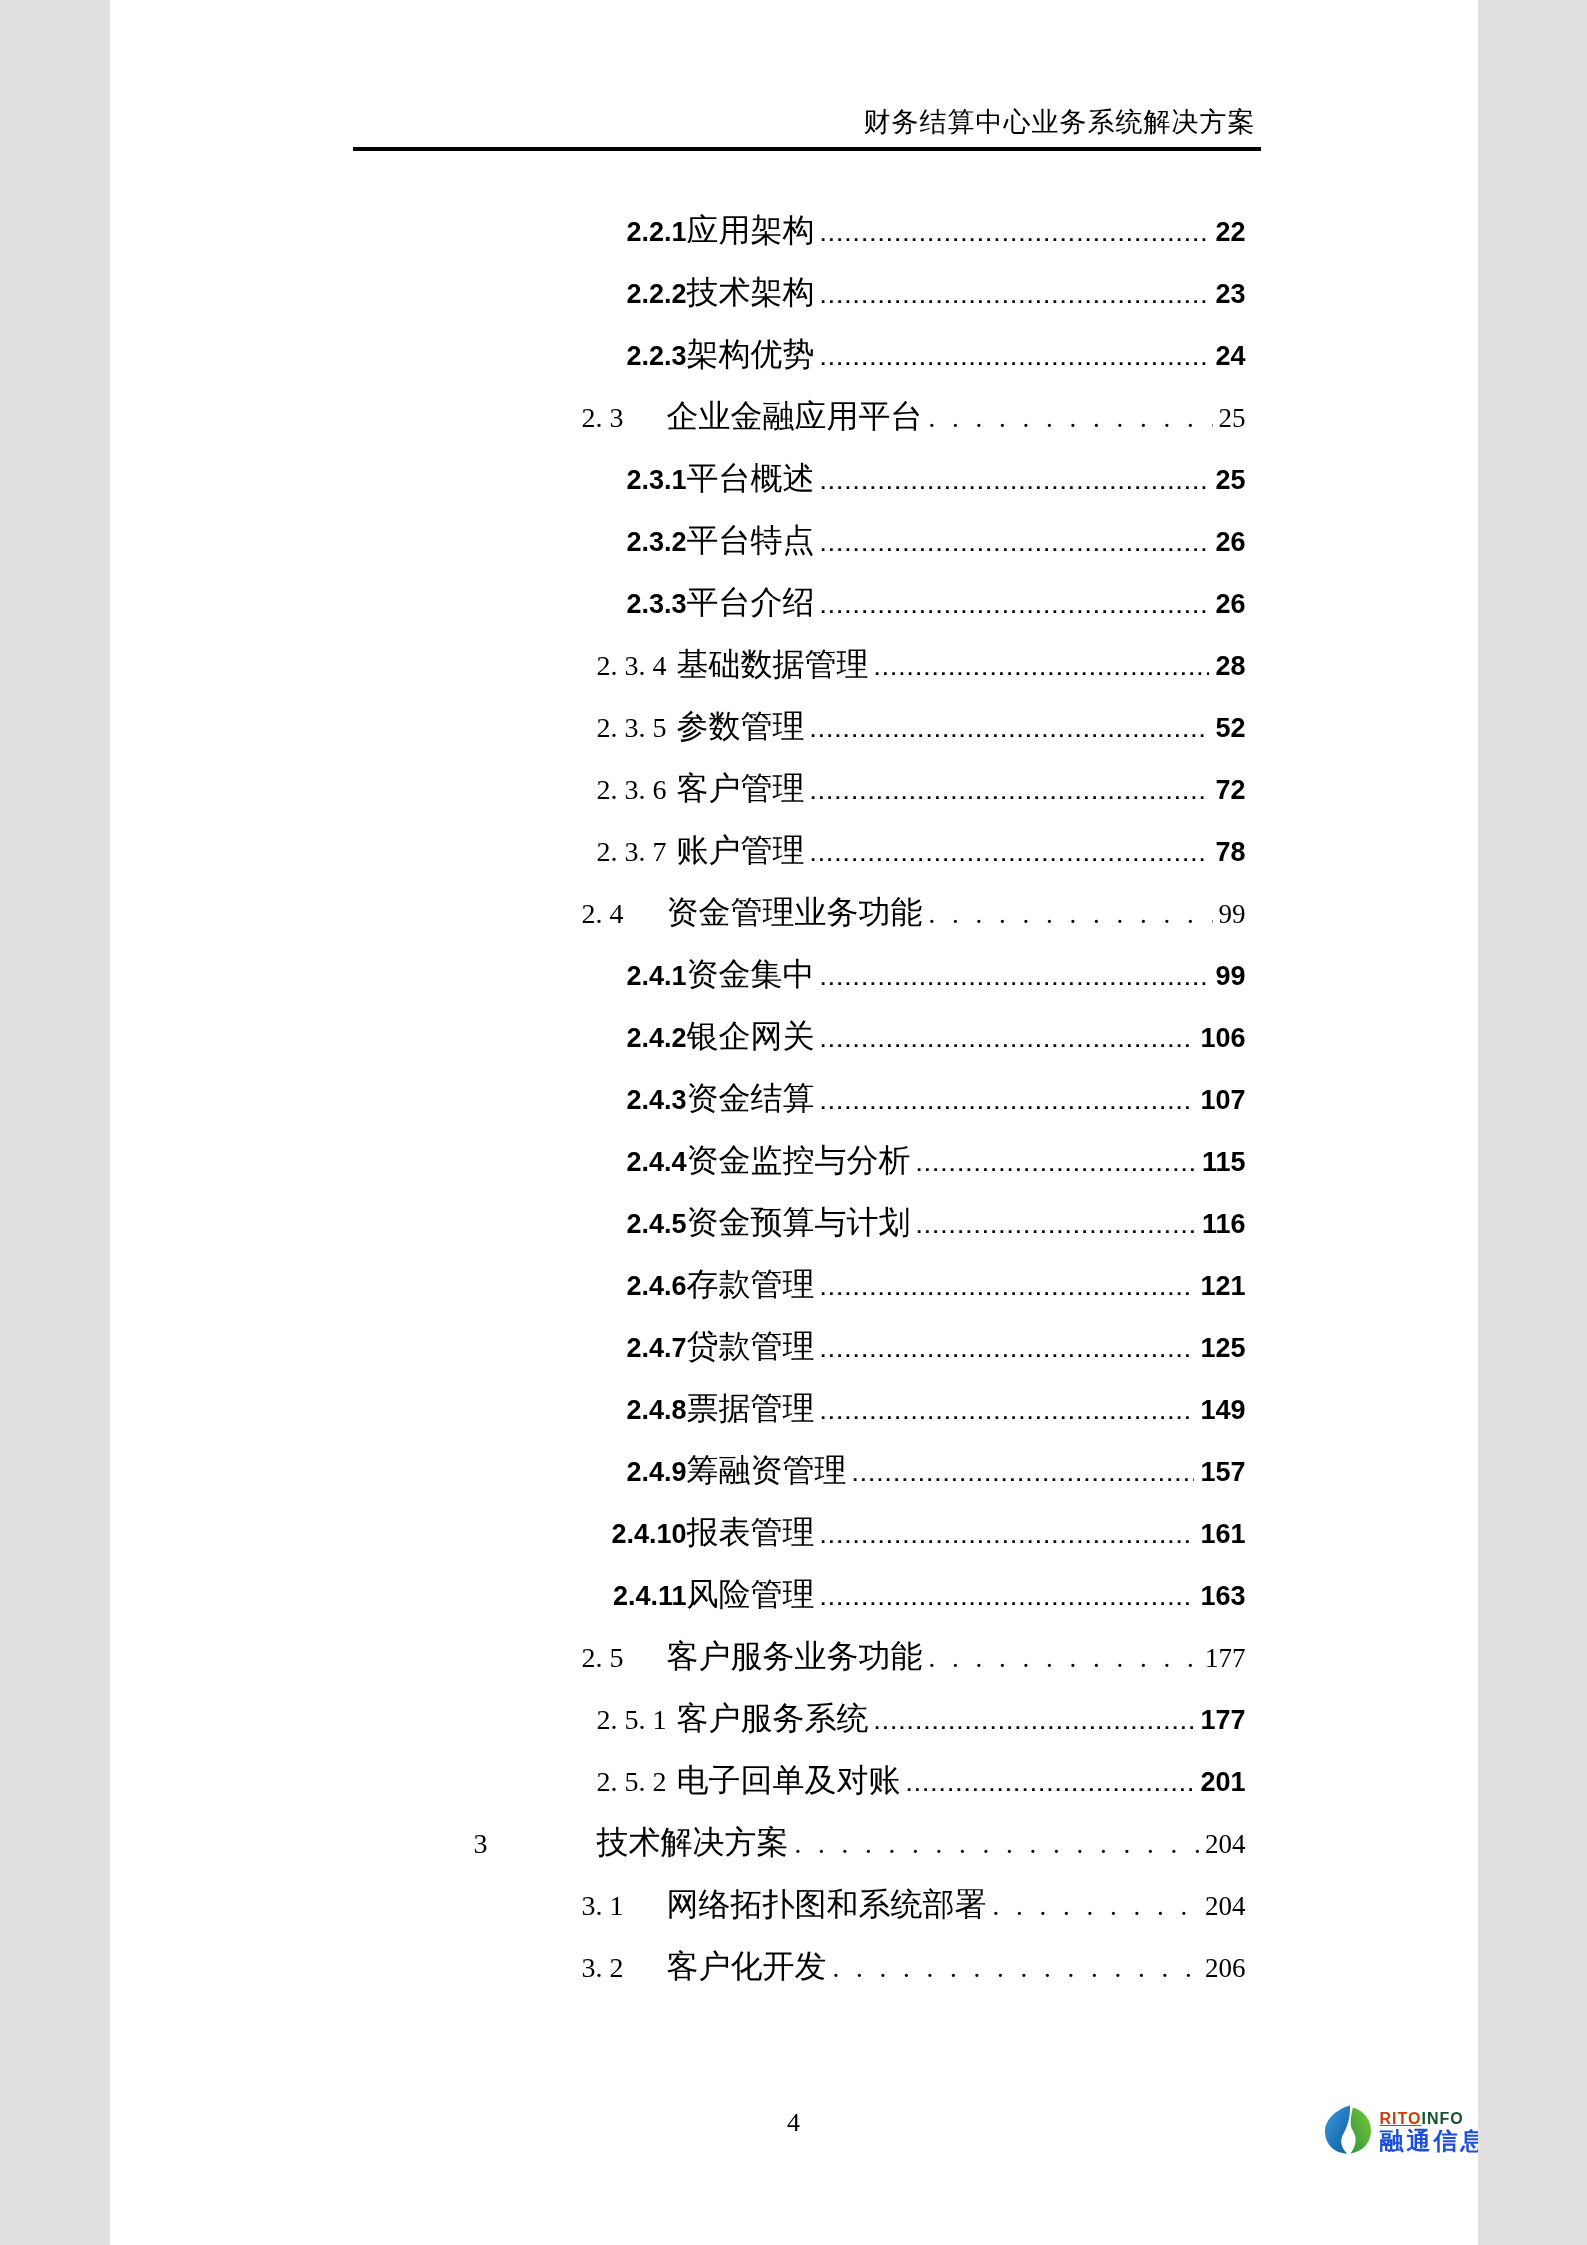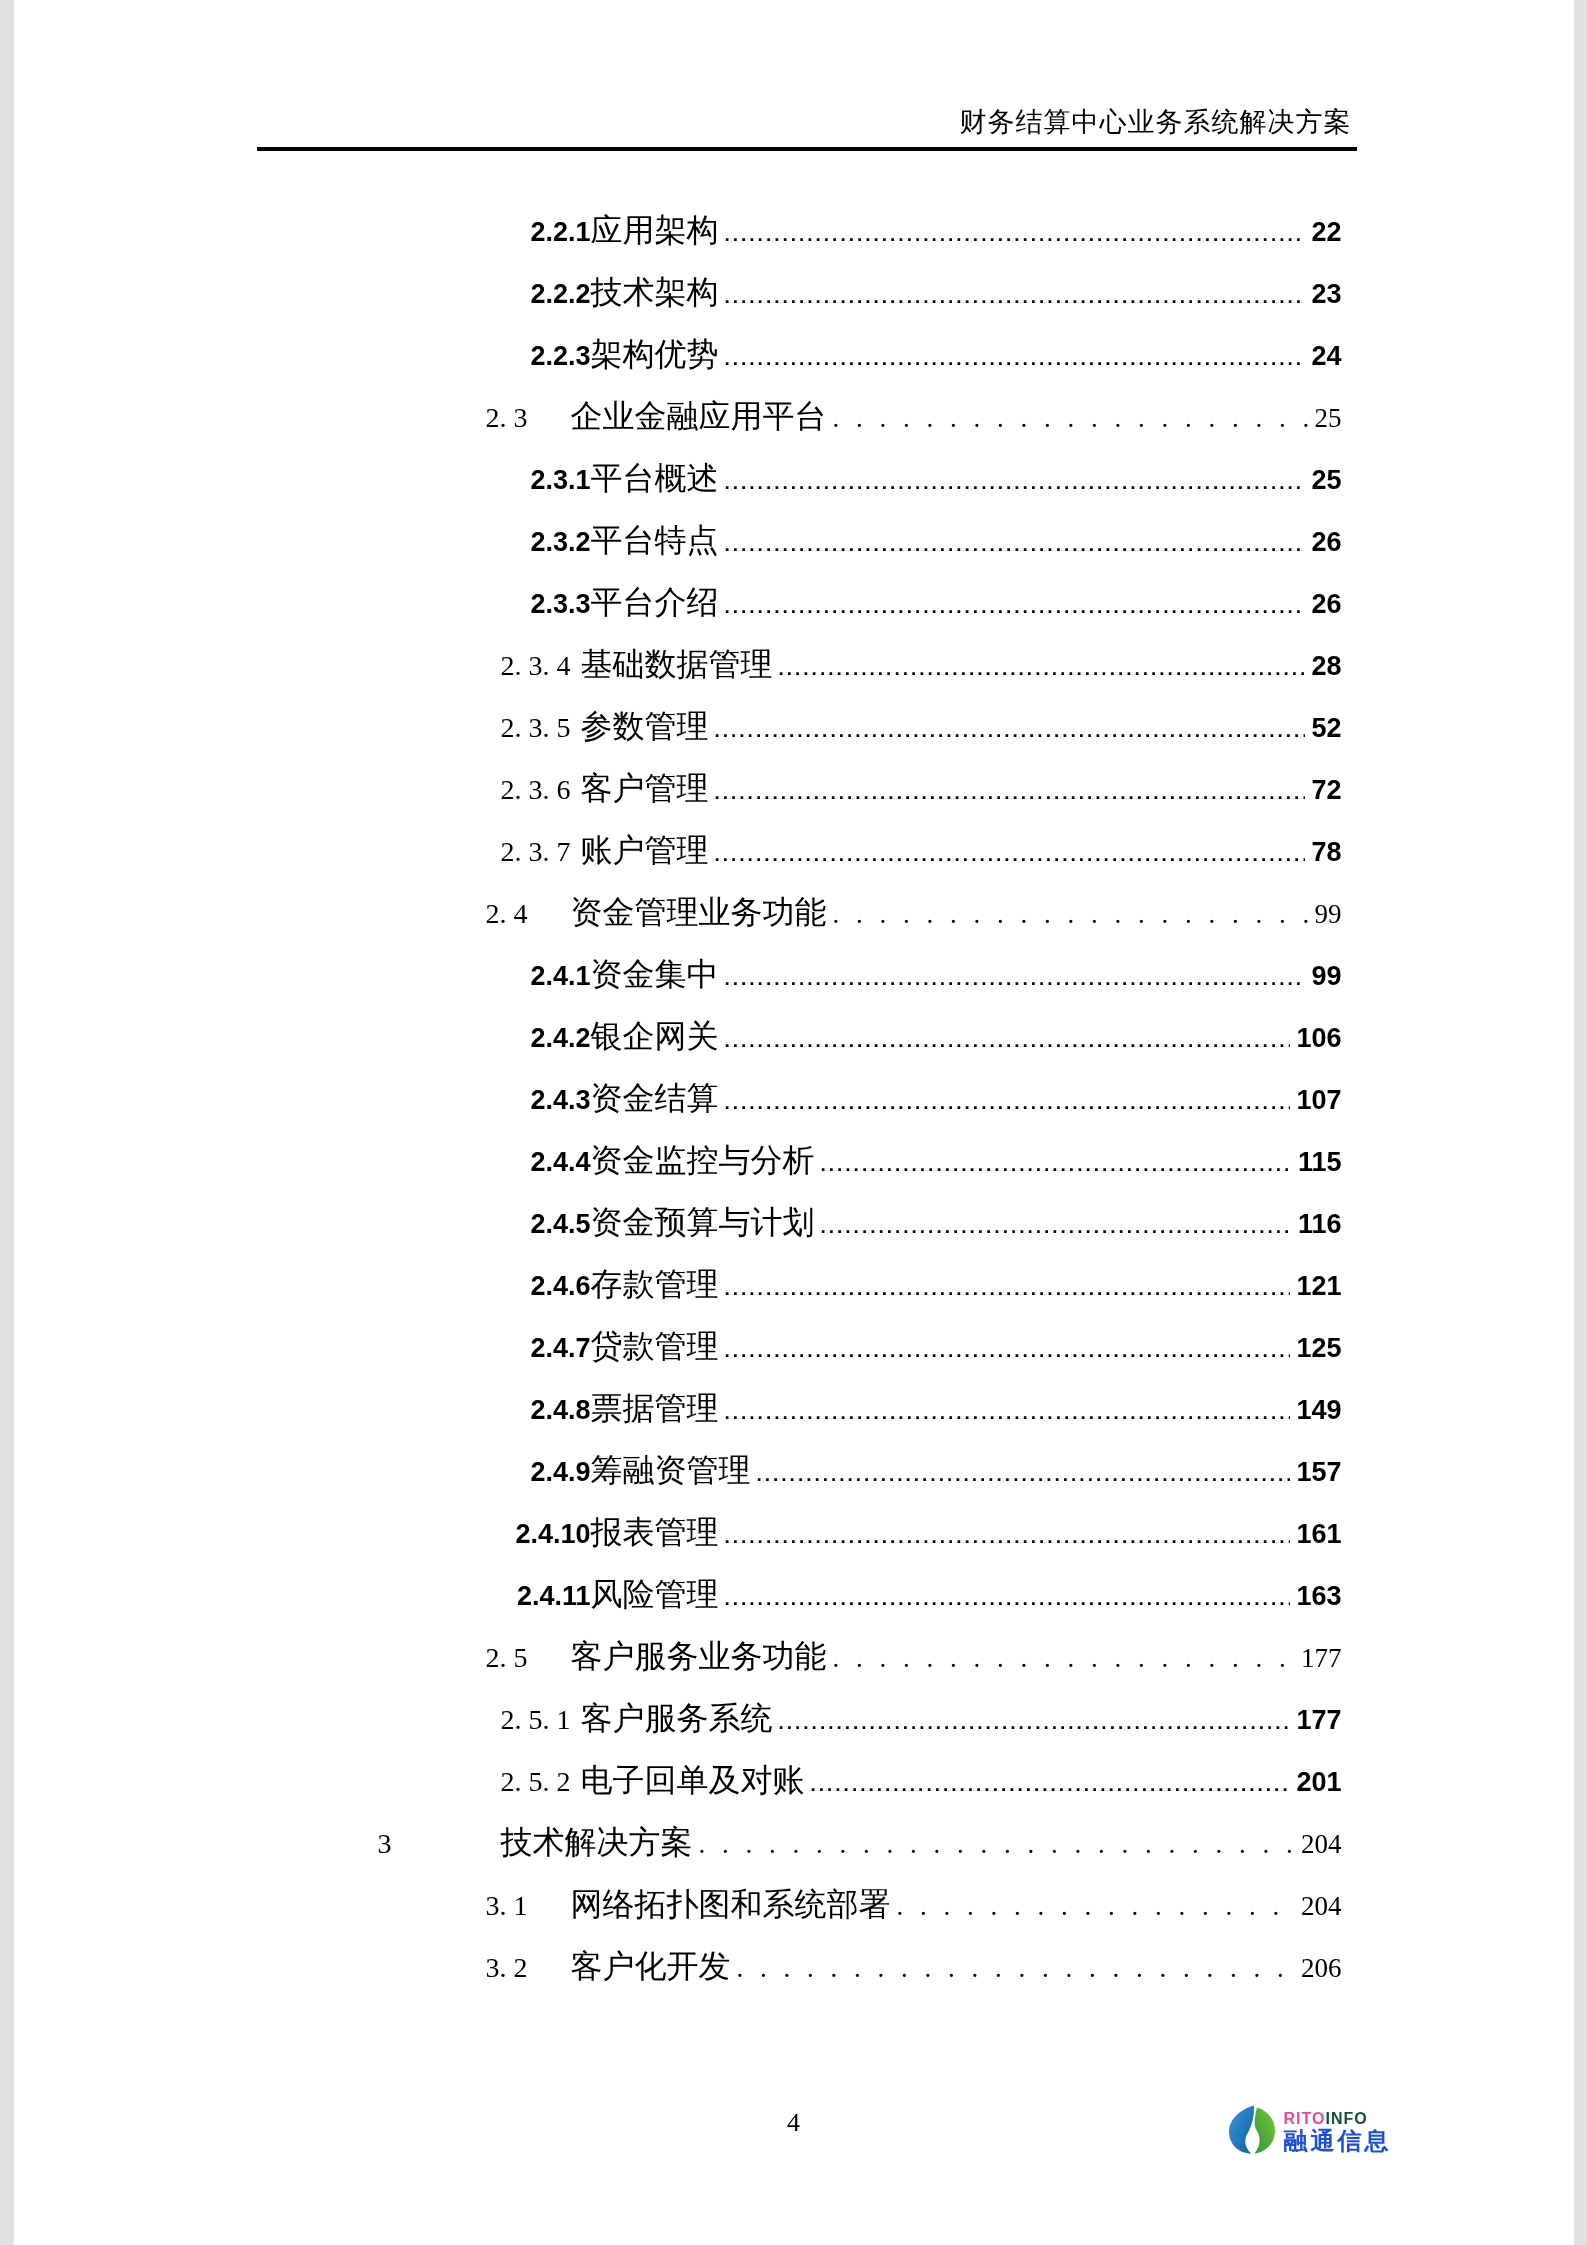--- a/index.html
+++ b/index.html
@@ -1,18 +1,18 @@
 <!DOCTYPE html>
 <html><head>
 <meta charset="utf-8">
 <style>
   html,body { margin:0; padding:0; background:#e0e0e0; }
   .page {
     position:relative;
-    width:1560px; height:2245px;
+    width:1368px; height:2245px;
     margin:0 auto;
     background:#ffffff;
     color:#000;
     font-family:"Liberation Serif","DejaVu Serif",serif;
     overflow:hidden;
   }
 
   
   .header-title {
     position:absolute; top:104px; right:222px;
@@ -73,21 +73,21 @@
     text-align:center; font-size:26px;
   }
   .logo { position:absolute; left:1213px; top:2102px; display:flex; }
   .logo-icon { width:50px; height:55px; flex:0 0 auto; }
   .logo-text { margin-left:7px; }
   .logo-en {
     font-family:"Liberation Sans","DejaVu Sans",sans-serif;
     font-weight:700; font-size:16px; letter-spacing:1px; line-height:1;
     margin-top:9px;
   }
-  .logo-en .rito { color:#ec4899; }
+  .logo-en .rito { color:#c2410c;text-decoration:underline; }
   .logo-en .info { color:#14532d; }
   .logo-cn {
     font-family:"Liberation Sans","DejaVu Sans",sans-serif;
     font-weight:700; font-size:24px; letter-spacing:3px; line-height:1.1;
     color:#1d4ed8; margin-top:1px; white-space:nowrap;
   }
 </style>
 </head>
 <body>
 

